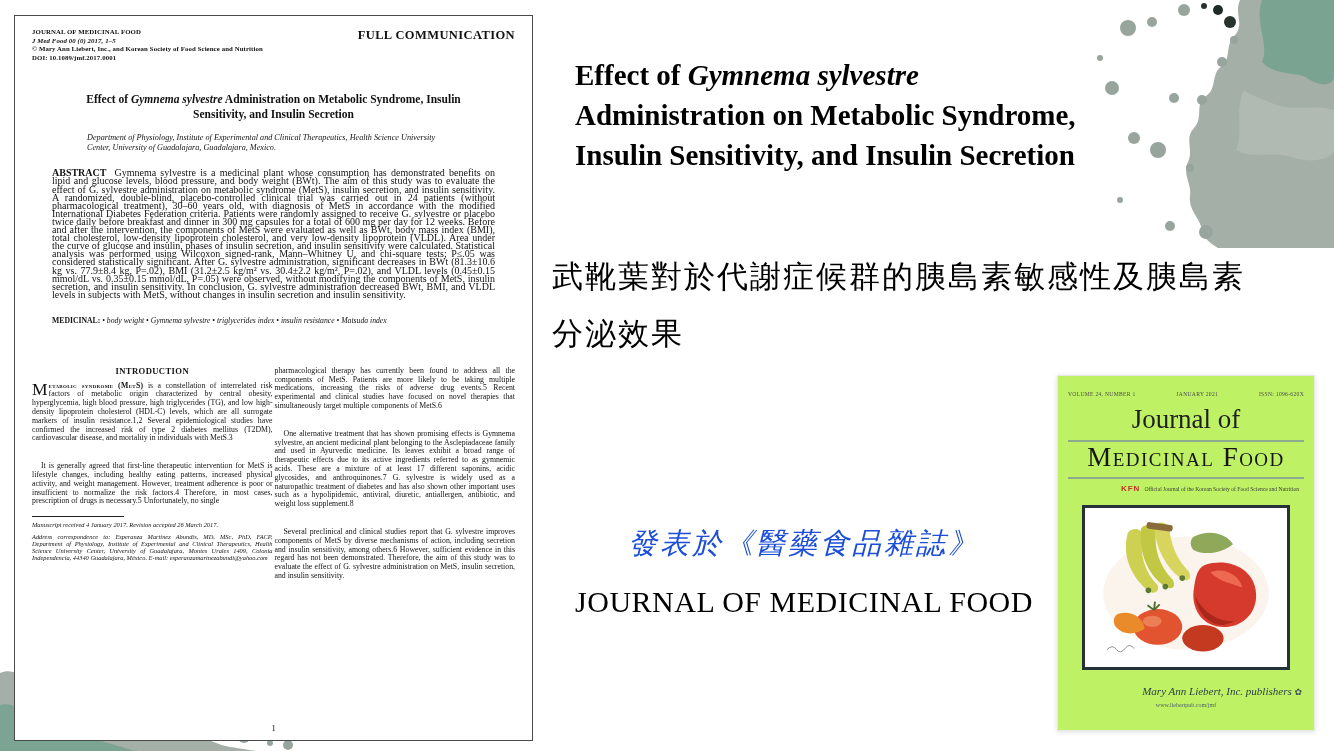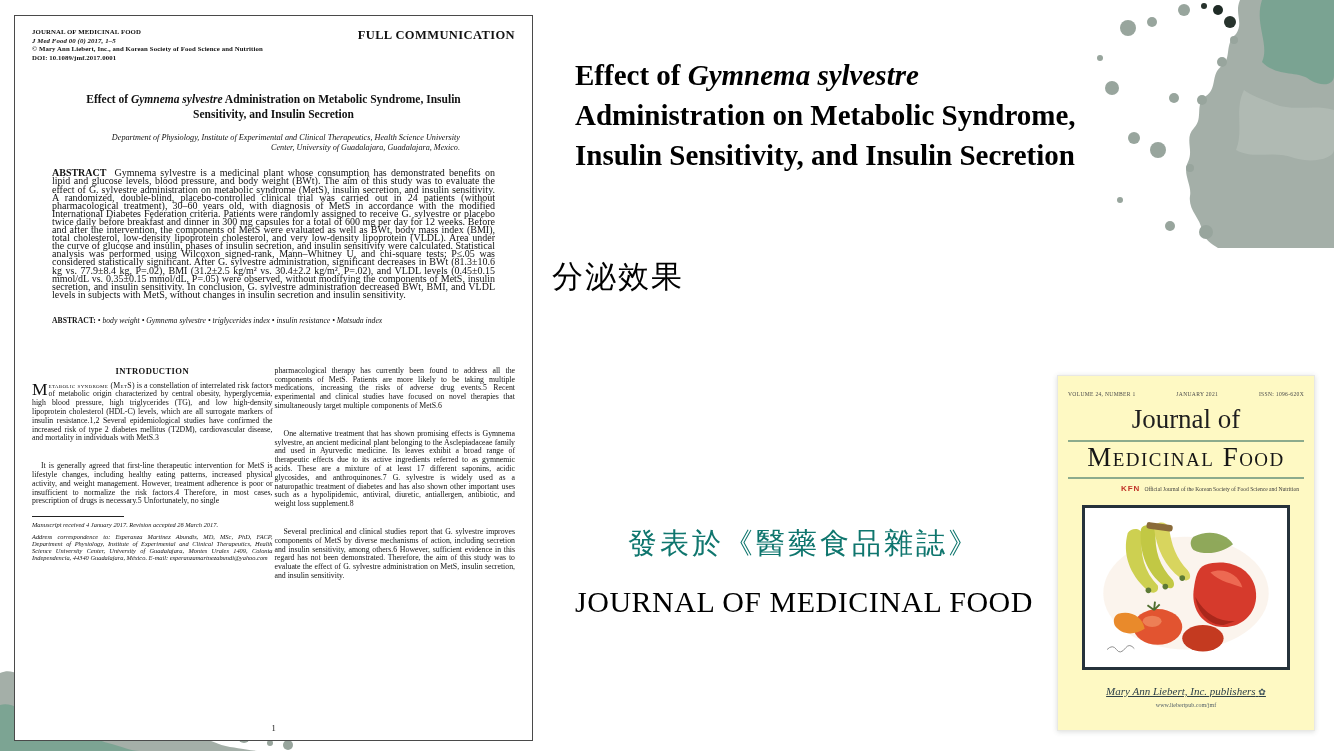--- a/index.html
+++ b/index.html
@@ -15,66 +15,66 @@
   
   .paper{position:absolute;left:14px;top:15px;width:519px;height:726px;background:#fff;
          border:1px solid #4a4a4a;box-sizing:border-box;padding:12px 17px 8px;z-index:2;overflow:hidden;}
   .masthead{display:flex;justify-content:space-between;align-items:flex-start;}
   .mast-left{font-size:6.8px;font-weight:bold;line-height:8.6px;letter-spacing:.1px;}
   .mast-left .it{font-style:italic;}
   .mast-type{font-size:12.5px;font-weight:bold;letter-spacing:.4px;white-space:nowrap;margin-left:31px;}
   .paper-title{margin:30px 30px 0;text-align:center;font-size:11.5px;font-weight:bold;line-height:15px;}
   .paper-title em{font-style:italic;}
   .authors{margin:12px 60px 0;text-align:center;font-size:9.3px;line-height:11.5px;}
-  .affiliation{margin:11px 55px 0;text-align:right;font-size:8.2px;font-style:italic;line-height:10px;}
+  .affiliation{margin:11px 55px 0;text-align:left;font-size:8.2px;font-style:italic;line-height:10px;}
   .abstract{margin:16px 20px 0;font-size:10px;line-height:8.1px;text-align:justify;}
   .abstract b{font-weight:bold;}
   .abstract .sp{display:inline-block;width:8px;}
   .keywords{margin:17px 20px 0;font-size:7.7px;}
   .keywords b{font-weight:bold;}
   .keywords .kline{font-style:italic;}
   .columns{display:flex;gap:2px;margin-top:42px;}
   .col{flex:1;font-size:7.8px;line-height:8.8px;text-align:justify;}
   .col h2{margin:0 0 6px;text-align:center;font-size:8.6px;letter-spacing:.4px;font-weight:bold;}
   .col p{margin:0;}
   .col p.ind{text-indent:9px;margin-top:19px;}
   .dropcap{float:left;font-size:17.5px;line-height:14px;padding-right:1px;}
-  .sc{font-variant:small-caps;letter-spacing:.3px;}
+  .sc{font-variant:small-caps;letter-spacing:.3px;font-weight:bold;}
   .fn-rule{width:92px;border-top:1px solid #222;margin:10px 0 4px;}
   .fns{font-size:6.4px;font-style:italic;line-height:7.3px;text-align:justify;}
   .fns p{margin:0 0 4px;}
   .pageno{position:absolute;left:0;right:0;bottom:7px;text-align:center;font-size:8.5px;}
 
   
   .big-title{position:absolute;left:575px;top:36px;width:502px;font-size:29px;font-weight:bold;
              line-height:40px;color:#000;z-index:1;}
   .big-title em{font-style:italic;}
   .cjk-title{position:absolute;left:552px;top:248px;width:730px;font-size:31px;letter-spacing:2px;
              line-height:57px;color:#000;z-index:1;font-family:"Liberation Serif","DejaVu Serif",serif;}
   .pub-block{position:absolute;left:556px;top:524px;width:496px;text-align:center;z-index:1;}
-  .pub-cjk{font-size:29px;letter-spacing:3px;color:#0f766e;}
+  .pub-cjk{font-size:29px;letter-spacing:3px;color:#1d4ed8;font-style:italic;}
   .pub-latin{margin-top:21px;font-size:30px;letter-spacing:.5px;color:#000;}
 
   
-  .cover{position:absolute;left:1057px;top:375px;width:258px;height:356px;background:#fef9c3;
+  .cover{position:absolute;left:1057px;top:375px;width:258px;height:356px;background:#bef264;
          border:1px solid #e8e8e4;box-shadow:0 1px 5px rgba(60,70,65,.18);box-sizing:border-box;z-index:1;}
   .cover-meta{position:absolute;top:15px;left:10px;right:10px;display:flex;justify-content:space-between;
               font-size:5.6px;letter-spacing:.3px;color:#4b4b4b;font-family:"Liberation Serif",serif;}
   .cover-title-top{position:absolute;top:28px;left:0;right:0;text-align:center;font-size:27px;color:#1f1f1f;}
   .cover-rule{position:absolute;left:10px;right:10px;height:1.5px;background:#8cab8c;}
   .rule1{top:64px;} .rule2{top:101px;}
   .cover-title-main{position:absolute;top:66px;left:0;right:0;text-align:center;font-size:27px;
                     font-variant:small-caps;letter-spacing:1.5px;color:#161616;font-family:Liberation Serif, serif;}
   .cover-soc{position:absolute;top:108px;left:0;right:0;text-align:center;font-size:5.6px;color:#3c3c3c;}
   .kfn{color:#c13328;font-weight:bold;font-size:8px;letter-spacing:1px;margin-right:4px;font-family:"Liberation Sans",sans-serif;margin-left:48px;}
   .frame{position:absolute;top:129px;left:50%;transform:translateX(-50%);width:208px;height:165px;
          border:3px solid #26323b;background:#ffffff;box-sizing:border-box;padding:7px;}
   .frame svg{width:100%;height:100%;display:block;}
-  .cover-publisher{position:absolute;top:309px;left:0;right:0;text-align:center;font-size:11px;
-                   font-style:italic;color:#2f4149;text-decoration:underline;}
+  .cover-publisher{position:absolute;top:309px;left:0;right:12px;text-align:right;font-size:11px;
+                   font-style:italic;color:#2f4149;}
   .flower{font-style:normal;font-size:9px;color:#42565e;}
   .cover-web{position:absolute;top:326px;left:0;right:0;text-align:center;font-size:6px;color:#55626a;}
 </style>
 </head>
 <body>
 
 <div class="slide">
 
   <svg class="decor decor-tr" viewBox="0 0 240 248" aria-hidden="true">
     <path d="M146,0 C140,14 150,22 142,34 C130,44 138,58 128,66 C116,74 124,88 112,96 C100,104 110,118 100,128 C90,138 100,150 94,162 C88,174 98,184 96,196 C94,210 106,218 108,230 C110,240 118,244 124,248 L240,248 L240,0 Z" fill="#9CA8A1" opacity="0.92"></path>
@@ -132,21 +132,21 @@
       </div>
       <div class="mast-type">FULL COMMUNICATION</div>
     </header>
 
     <h1 class="paper-title"><span>Effect of </span><em>Gymnema sylvestre</em><span> Administration on Metabolic Syndrome, Insulin Sensitivity, and Insulin Secretion</span></h1>
 
     <p class="affiliation">Department of Physiology, Institute of Experimental and Clinical Therapeutics, Health Science University Center, University of Guadalajara, Guadalajara, Mexico.</p>
 
     <p class="abstract"><b>ABSTRACT</b><span class="sp"></span><span>Gymnema sylvestre is a medicinal plant whose consumption has demonstrated benefits on lipid and glucose levels, blood pressure, and body weight (BWt). The aim of this study was to evaluate the effect of G. sylvestre administration on metabolic syndrome (MetS), insulin secretion, and insulin sensitivity. A randomized, double-blind, placebo-controlled clinical trial was carried out in 24 patients (without pharmacological treatment), 30–60 years old, with diagnosis of MetS in accordance with the modified International Diabetes Federation criteria. Patients were randomly assigned to receive G. sylvestre or placebo twice daily before breakfast and dinner in 300 mg capsules for a total of 600 mg per day for 12 weeks. Before and after the intervention, the components of MetS were evaluated as well as BWt, body mass index (BMI), total cholesterol, low-density lipoprotein cholesterol, and very low-density lipoprotein (VLDL). Area under the curve of glucose and insulin, phases of insulin secretion, and insulin sensitivity were calculated. Statistical analysis was performed using Wilcoxon signed-rank, Mann–Whitney U, and chi-square tests; P≤.05 was considered statistically significant. After G. sylvestre administration, significant decreases in BWt (81.3±10.6 kg vs. 77.9±8.4 kg, P=.02), BMI (31.2±2.5 kg/m² vs. 30.4±2.2 kg/m², P=.02), and VLDL levels (0.45±0.15 mmol/dL vs. 0.35±0.15 mmol/dL, P=.05) were observed, without modifying the components of MetS, insulin secretion, and insulin sensitivity. In conclusion, G. sylvestre administration decreased BWt, BMI, and VLDL levels in subjects with MetS, without changes in insulin secretion and insulin sensitivity.</span></p>
 
-    <p class="keywords"><b>ABSTRACT:</b> <span class="kline">• body weight • Gymnema sylvestre • triglycerides index • insulin resistance • Matsuda index</span></p>
+    <p class="keywords"><b>MEDICINAL:</b> <span class="kline">• body weight • Gymnema sylvestre • triglycerides index • insulin resistance • Matsuda index</span></p>
 
     <section class="columns">
       <div class="col">
         <h2>INTRODUCTION</h2>
         <p><span class="dropcap">M</span><span class="sc">etabolic syndrome (MetS)</span><span> is a constellation of interrelated risk factors of metabolic origin characterized by central obesity, hyperglycemia, high blood pressure, high triglycerides (TG), and low high-density lipoprotein cholesterol (HDL-C) levels, which are all surrogate markers of insulin resistance.1,2 Several epidemiological studies have confirmed the increased risk of type 2 diabetes mellitus (T2DM), cardiovascular disease, and mortality in individuals with MetS.3</span></p>
         <p class="ind">It is generally agreed that first-line therapeutic intervention for MetS is lifestyle changes, including healthy eating patterns, increased physical activity, and weight management. However, treatment adherence is poor or insufficient to normalize the risk factors.4 Therefore, in most cases, prescription of drugs is necessary.5 Unfortunately, no single</p>
         <div class="fn-rule"></div>
         <div class="fns">
           <p>Manuscript received 4 January 2017. Revision accepted 26 March 2017.</p>
           <p>Address correspondence to: Esperanza Martínez Abundis, MD, MSc, PhD, FACP, Department of Physiology, Institute of Experimental and Clinical Therapeutics, Health Science University Center, University of Guadalajara, Montes Urales 1409, Colonia Independencia, 44340 Guadalajara, México. E-mail: esperanzamartnezabundi@yahoo.com</p>
@@ -158,20 +158,21 @@
         <p class="ind">Several preclinical and clinical studies report that G. sylvestre improves components of MetS by diverse mechanisms of action, including secretion and insulin sensitivity, among others.6 However, sufficient evidence in this regard has not been demonstrated. Therefore, the aim of this study was to evaluate the effect of G. sylvestre administration on MetS, insulin secretion, and insulin sensitivity.</p>
       </div>
     </section>
 
     <div class="pageno">1</div>
   </article>
 
   <h1 class="big-title"><span>Effect of </span><em>Gymnema sylvestre</em><span> Administration on Metabolic Syndrome, Insulin Sensitivity, and Insulin Secretion</span></h1>
 
   <div class="cjk-title">
+    <div>武靴葉對於代謝症候群的胰島素敏感性及胰島素</div>
     <div>分泌效果</div>
   </div>
 
   <div class="pub-block">
     <div class="pub-cjk">發表於《醫藥食品雜誌》</div>
     <div class="pub-latin">JOURNAL OF MEDICINAL FOOD</div>
   </div>
 
   <aside class="cover">
     <div class="cover-meta">

